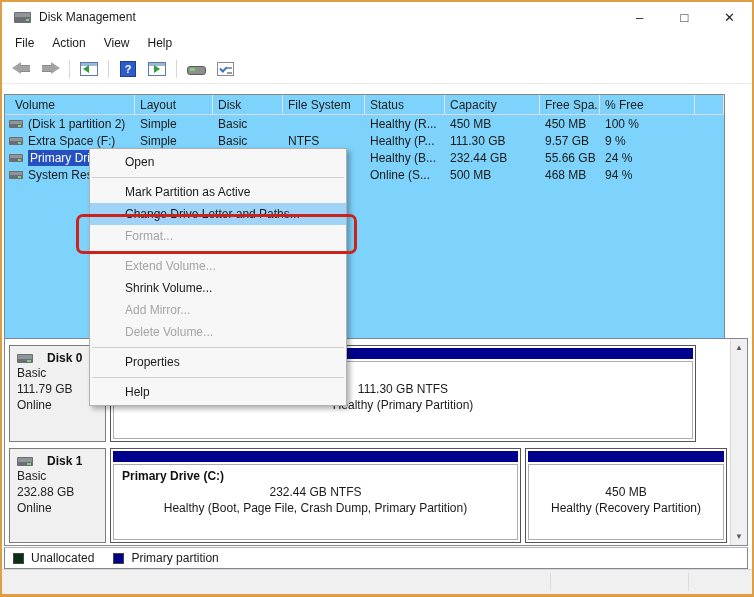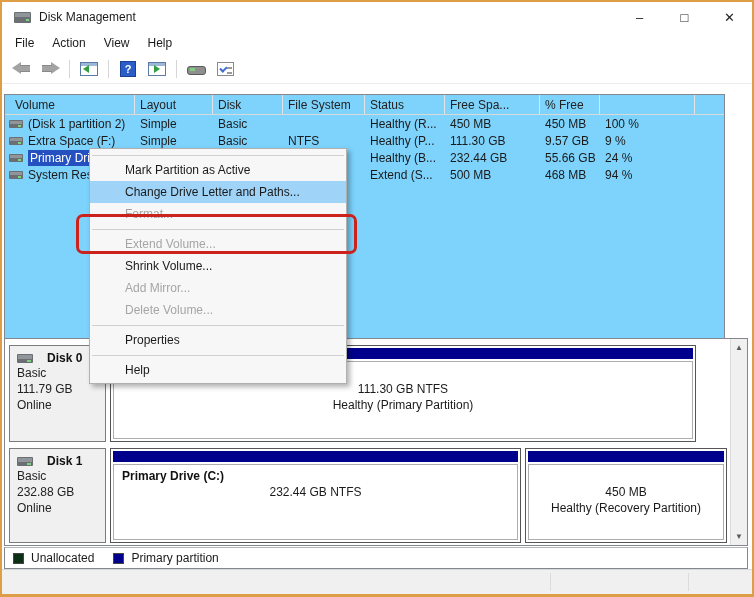--- a/index.html
+++ b/index.html
@@ -162,20 +162,21 @@
     </div>
   </div>
 
   <div class="list-pane">
     <div class="grid hrow">
       <div class="hcell">Volume</div>
       <div class="hcell">Layout</div>
       <div class="hcell">Disk</div>
       <div class="hcell">File System</div>
       <div class="hcell">Status</div>
+      <div class="hcell">Capacity</div>
       <div class="hcell">Free Spa...</div>
       <div class="hcell">% Free</div>
       <div class="hcell"></div>
     </div>
 
     <div class="grid trow">
       <div class="tcell vol-cell">
           <span class="drive-ic"></span>
           <span class="vol-text">(Disk 1 partition 2)</span>
         </div>
@@ -220,21 +221,21 @@
     </div>
 
     <div class="grid trow">
       <div class="tcell vol-cell">
           <span class="drive-ic"></span>
           <span class="vol-text">System Reserved</span>
         </div>
       <div class="tcell">Simple</div>
       <div class="tcell">Basic</div>
       <div class="tcell">NTFS</div>
-      <div class="tcell">Extend (S...</div>
+      <div class="tcell">Online (S...</div>
       <div class="tcell">500 MB</div>
       <div class="tcell">468 MB</div>
       <div class="tcell">94 %</div>
       <div class="tcell"></div>
     </div>
   </div>
 
   <div class="bottom-pane">
 
     <div class="disk-row0">
@@ -265,20 +266,21 @@
         </div>
         <div class="disk-sub">Basic</div>
         <div class="disk-sub">232.88 GB</div>
         <div class="disk-sub">Online</div>
       </div>
       <div class="partition p-d1a">
         <div class="stripe"></div>
         <div class="part-inner">
           <div class="part-title">Primary Drive  (C:)</div>
           <div class="part-line">232.44 GB NTFS</div>
+          <div class="part-line">Healthy (Boot, Page File, Crash Dump, Primary Partition)</div>
         </div>
       </div>
       <div class="partition p-d1b">
         <div class="stripe"></div>
         <div class="part-inner">
           <div class="part-title"></div>
           <div class="part-line">450 MB</div>
           <div class="part-line">Healthy (Recovery Partition)</div>
         </div>
       </div>
@@ -296,20 +298,21 @@
     <span class="sw sw-primary"></span>
     <span class="legend-label">Primary partition</span>
   </div>
 
   <div class="statusbar">
     <div class="sb-sep s1"></div>
     <div class="sb-sep s2"></div>
   </div>
 
   <div class="ctx-menu">
+    <div class="mi">Open</div>
     <div class="msep"></div>
     <div class="mi">Mark Partition as Active</div>
     <div class="mi hl">Change Drive Letter and Paths...</div>
     <div class="mi dis">Format...</div>
     <div class="msep"></div>
     <div class="mi dis">Extend Volume...</div>
     <div class="mi">Shrink Volume...</div>
     <div class="mi dis">Add Mirror...</div>
     <div class="mi dis">Delete Volume...</div>
     <div class="msep"></div>

